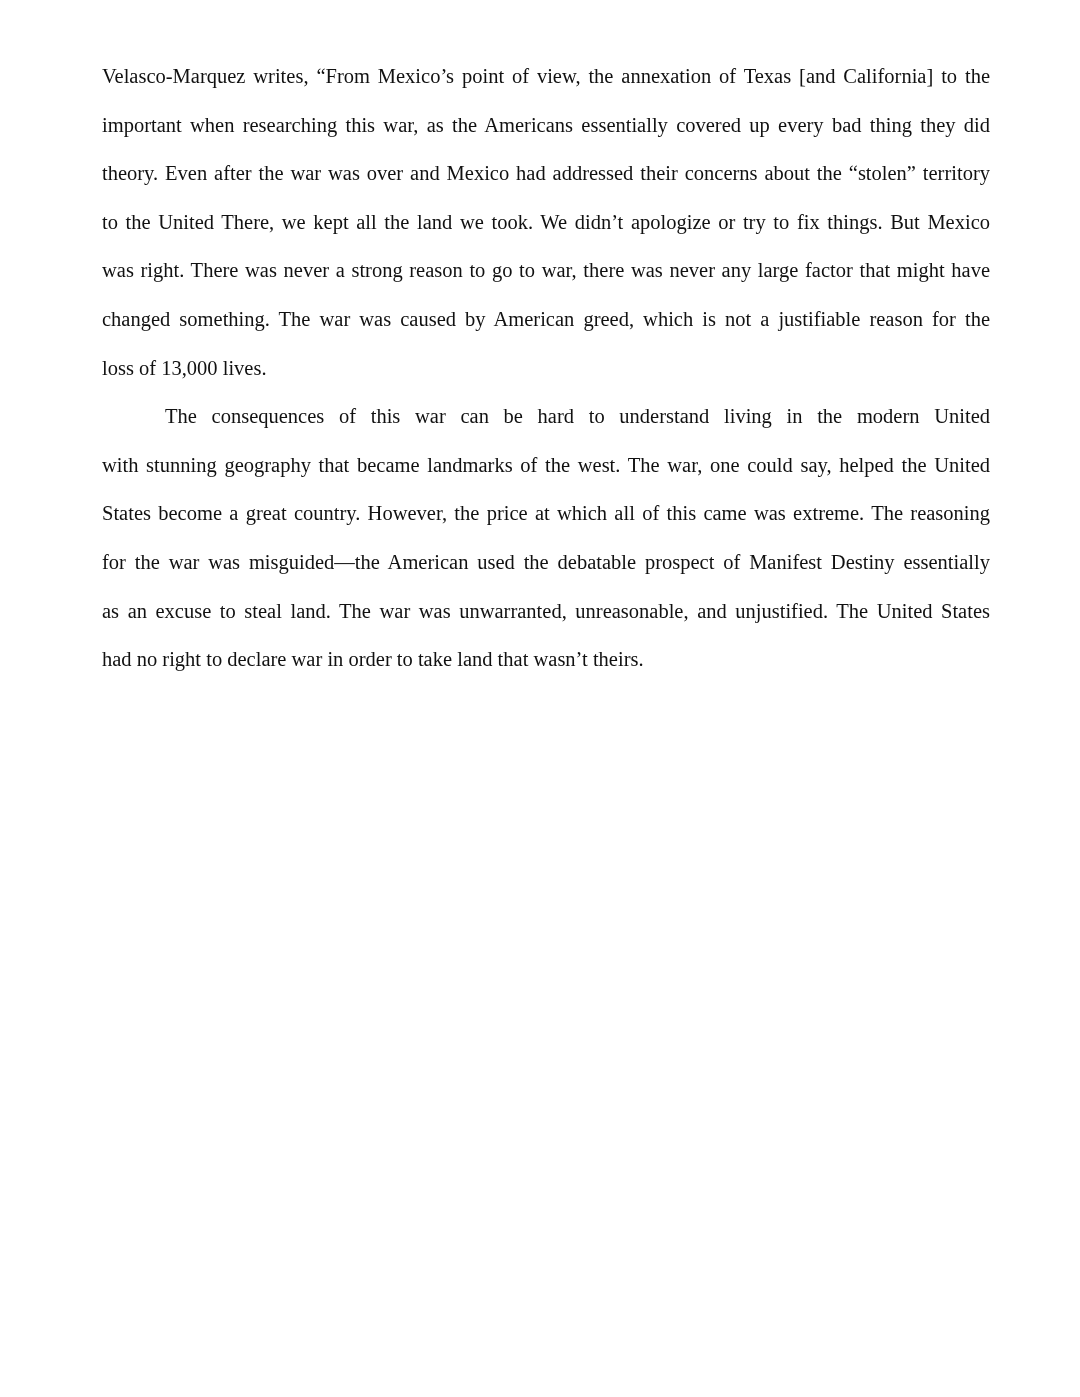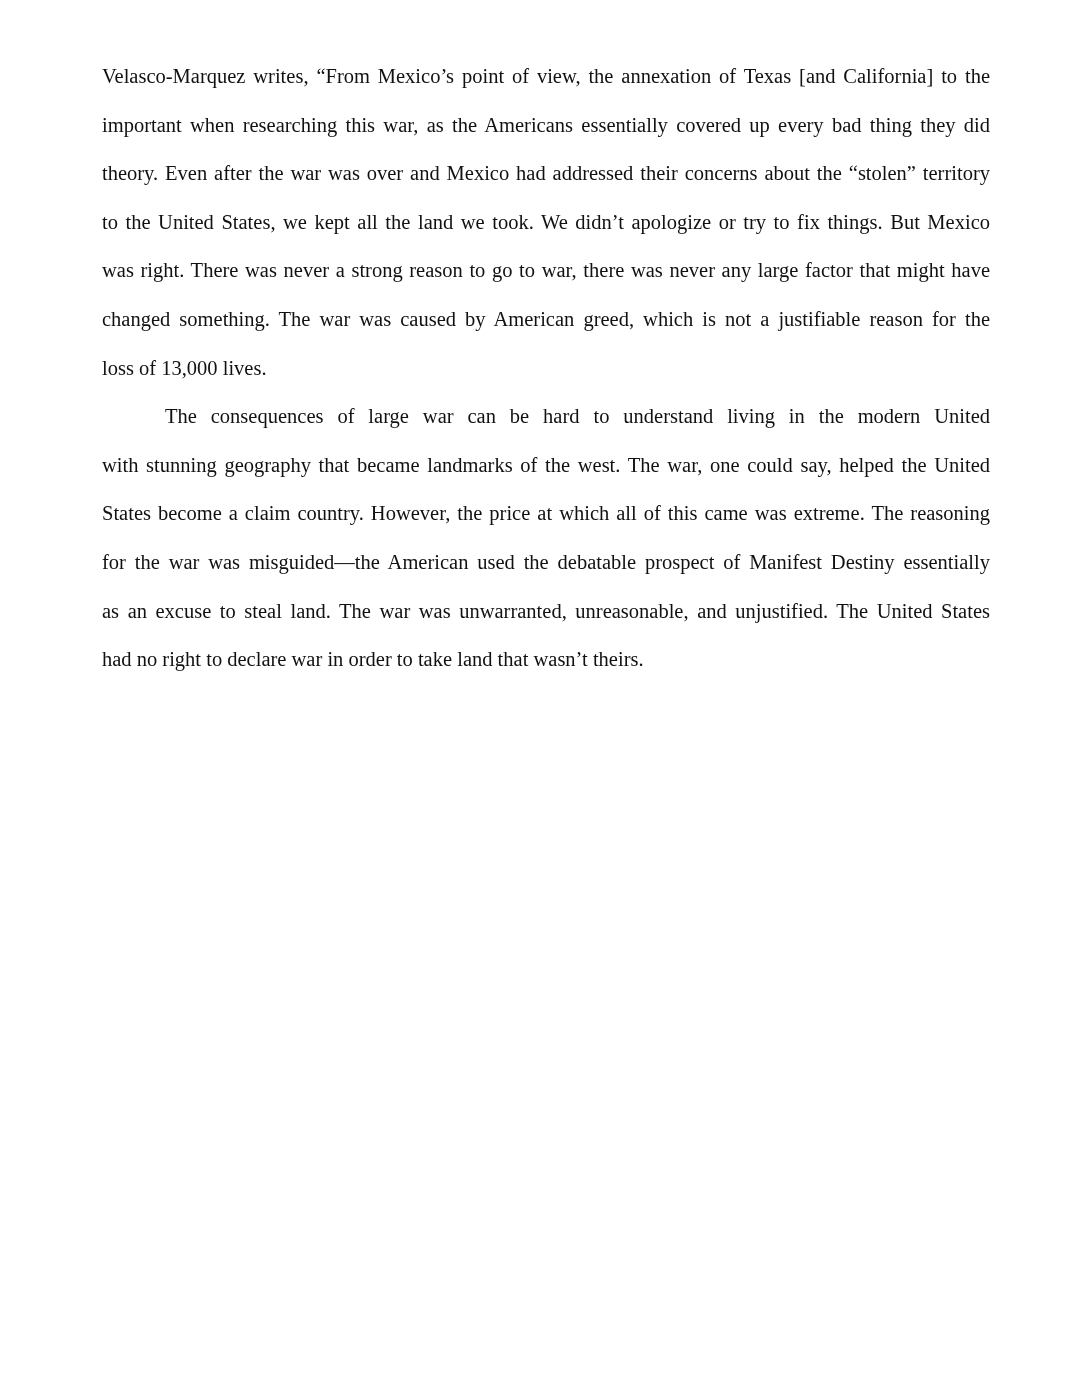--- a/index.html
+++ b/index.html
@@ -52,29 +52,29 @@
 </head>
 <body>
 
 <div class="page">
   <div class="text-body">
 
     <div class="paragraph">
       <span class="line">Velasco-Marquez writes, “From Mexico’s point of view, the annexation of Texas [and California] to the</span>
       <span class="line">important when researching this war, as the Americans essentially covered up every bad thing they did</span>
       <span class="line">theory. Even after the war was over and Mexico had addressed their concerns about the “stolen” territory</span>
-      <span class="line">to the United States, we kept all the land we took. We didn’t apologize or try to fix things. But Mexico</span>
+      <span class="line">to the United There, we kept all the land we took. We didn’t apologize or try to fix things. But Mexico</span>
       <span class="line">was right. There was never a strong reason to go to war, there was never any large factor that might have</span>
       <span class="line">changed something. The war was caused by American greed, which is not a justifiable reason for the</span>
       <span class="line last">loss of 13,000 lives.</span>
     </div>
 
     <div class="paragraph">
-      <span class="line indent">The consequences of large war can be hard to understand living in the modern United</span>
+      <span class="line indent">The consequences of this war can be hard to understand living in the modern United</span>
       <span class="line">with stunning geography that became landmarks of the west. The war, one could say, helped the United</span>
-      <span class="line">States become a claim country. However, the price at which all of this came was extreme. The reasoning</span>
+      <span class="line">States become a great country. However, the price at which all of this came was extreme. The reasoning</span>
       <span class="line">for the war was misguided—the American used the debatable prospect of Manifest Destiny essentially</span>
       <span class="line">as an excuse to steal land. The war was unwarranted, unreasonable, and unjustified. The United States</span>
       <span class="line last">had no right to declare war in order to take land that wasn’t theirs.</span>
     </div>
 
   </div>
 </div>
 
 </body></html>

